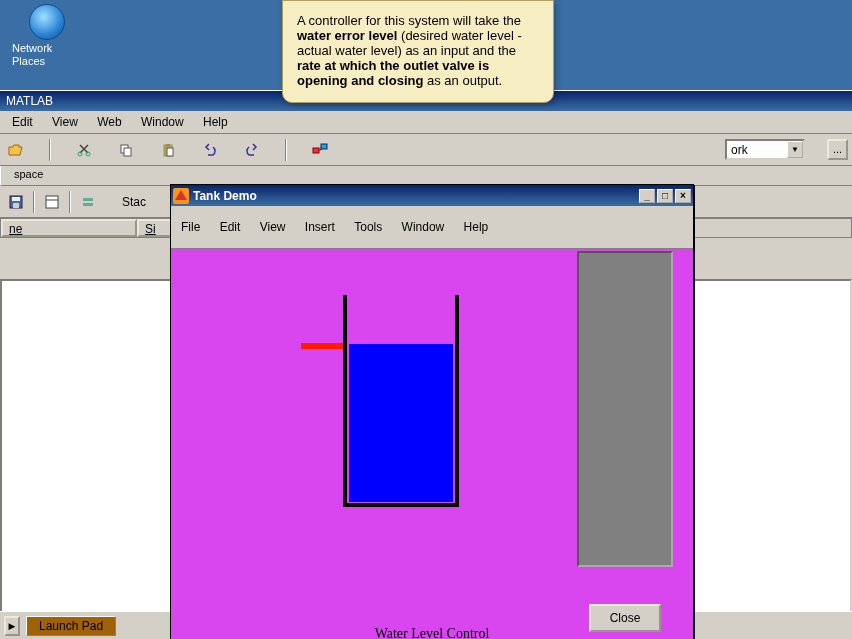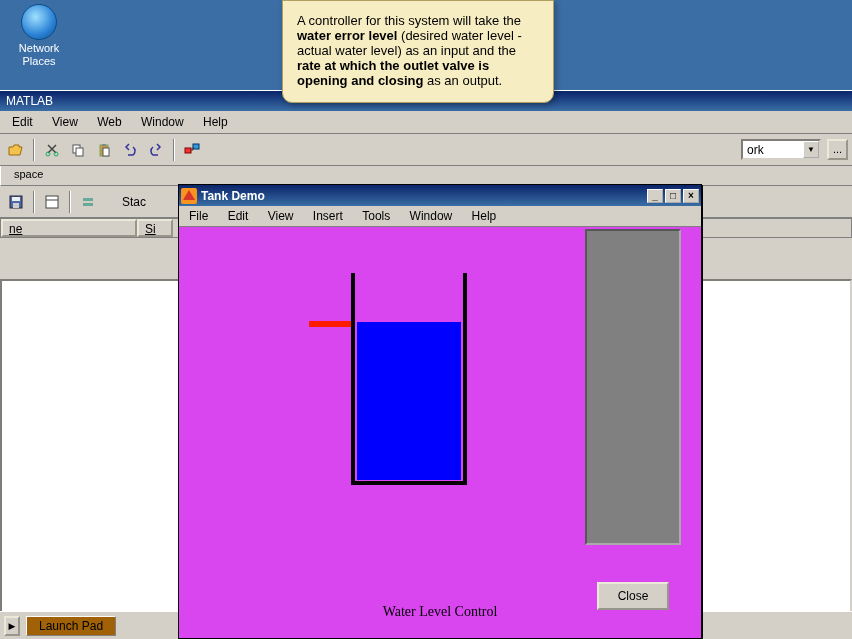--- a/index.html
+++ b/index.html
@@ -1,55 +1,55 @@
 <!DOCTYPE html>
 <html><head>
 <meta charset="utf-8">
 <style>
   * { box-sizing: border-box; margin: 0; padding: 0; font-family: Tahoma, Arial, sans-serif; }
   html, body { width: 852px; height: 639px; overflow: hidden; }
   body { background: #3b6ea5; position: relative; }
 
-  .desktop-icon { position: absolute; left: 4px; top: 0; width: 70px; text-align: center; }
+  .desktop-icon { position: absolute; left: 12px; top: 0; width: 70px; }
   .desktop-icon .globe { width: 36px; height: 36px; margin: 4px auto 0; background: radial-gradient(circle at 40% 35%, #9fe0ff, #2a82d6 60%, #0a4c8a); border-radius: 50%; border: 1px solid #0a4c8a; }
   .desktop-icon .label { color: #fff; font-size: 11px; margin-top: 2px; line-height: 13px; }
 
   
   .matlab-window { position: absolute; left: 0; top: 90px; width: 852px; height: 549px; background: #d4d0c8; border-top: 1px solid #fff; }
   .matlab-title { background: linear-gradient(#0a246a, #3a6ea5); color: #fff; font-size: 12px; padding: 3px 6px; height: 20px; }
   .menu-bar { background: #d4d0c8; border-bottom: 1px solid #808080; padding: 2px 4px; font-size: 12px; }
   .menu-item { display: inline-block; padding: 2px 8px; cursor: default; }
-  .toolbar { background: #d4d0c8; padding: 4px; border-bottom: 1px solid #808080; display: flex; align-items: center; gap: 2px; height: 32px; }
+  .toolbar { background: #d4d0c8; padding: 4px; border-bottom: 1px solid #808080; display: flex; align-items: center; gap: 18px; height: 32px; }
   .tb-btn { width: 24px; height: 23px; border: 1px solid #d4d0c8; display: flex; align-items: center; justify-content: center; font-size: 14px; cursor: default; }
   .sep { width: 2px; height: 22px; border-left: 1px solid #808080; border-right: 1px solid #fff; margin: 0 3px; }
   .combo { height: 21px; border: 2px inset #d4d0c8; background: #fff; font-size: 12px; display: flex; align-items: center; min-width: 80px; }
   .combo-text { flex: 1; padding: 0 4px; }
   .combo-arrow { width: 16px; height: 17px; background: #d4d0c8; border: 1px outset #fff; display: flex; align-items: center; justify-content: center; font-size: 8px; }
   .browse-btn { width: 21px; height: 21px; border: 2px outset #ece9d8; background: #d4d0c8; font-size: 11px; text-align: center; line-height: 17px; margin-left: 4px; }
 
   .sub-bar { background: #d4d0c8; border-left: 1px solid #fff; border-bottom: 1px solid #808080; font-size: 11px; height: 20px; padding: 2px 13px; color: #000; }
   .tb2 { background: #d4d0c8; padding: 4px; border-bottom: 1px solid #808080; display: flex; align-items: center; gap: 2px; height: 32px; }
 
   .list-header { background: #d4d0c8; border: 1px solid #808080; display: flex; height: 20px; font-size: 12px; }
   .list-col { border: 2px outset #ece9d8; padding: 1px 6px; text-decoration: underline; }
 
   .white-area { position: absolute; left: 0; top: 188px; background: #fff; border: 2px inset #d4d0c8; width: 852px; height: 410px; }
 
   .taskbar-area { position: absolute; bottom: 0; left: 0; width: 852px; height: 28px; background: #d4d0c8; border-top: 1px solid #fff; display: flex; align-items: center; padding: 2px 4px; }
   .scroll-stub { width: 16px; height: 20px; border: 2px outset #ece9d8; background: #d4d0c8; display: flex; align-items: center; justify-content: center; font-size: 9px; }
   .tab-btn { border: 1px solid #fff; border-right-color: #808080; border-bottom-color: #808080; background: #a16207; font-size: 12px; padding: 2px 12px; margin-left: 6px; }
 
   
-  .tank-window { position: absolute; left: 178px; top: 184px; width: 524px; height: 455px; background: #d4d0c8; border: 1px solid #000; box-shadow: 1px 1px 0 #000; }
+  .tank-window { position: absolute; left: 170px; top: 184px; width: 524px; height: 455px; background: #d4d0c8; border: 1px solid #000; box-shadow: 1px 1px 0 #000; }
   .tank-title { background: linear-gradient(#0a246a, #3a6ea5); height: 21px; display: flex; align-items: center; padding: 0 2px; }
   .tank-title-icon { width: 16px; height: 16px; background: #f7931e; border-radius: 2px; position: relative; margin-right: 4px; }
   .tank-title-icon::after { content: ""; position: absolute; left: 2px; top: 2px; width: 0; height: 0; border-left: 6px solid transparent; border-right: 6px solid transparent; border-bottom: 10px solid #d6362a; }
   .tank-title-text { color: #fff; font-weight: bold; font-size: 12px; flex: 1; }
   .win-btn { width: 16px; height: 14px; background: #d4d0c8; border: 1px outset #fff; margin-left: 2px; font-size: 10px; font-family: Arial; text-align: center; line-height: 11px; font-weight: bold; cursor: default; }
-  .tank-menu { background: #d4d0c8; padding: 1px 2px; font-size: 12px; border-bottom: 1px solid #808080; }
+  .tank-menu { background: #d4d0c8; padding: 12px 2px; font-size: 12px; border-bottom: 1px solid #808080; }
   .tank-content { position: relative; width: 100%; height: calc(100% - 42px); background: #d946ef; }
   .tank-canvas { position: absolute; left: 172px; top: 46px; width: 116px; height: 212px; }
   .tank-wall-l { position: absolute; left: 0; top: 0; width: 4px; height: 210px; background: #000; }
   .tank-wall-r { position: absolute; right: 0; top: 0; width: 4px; height: 210px; background: #000; }
   .tank-wall-b { position: absolute; left: 0; bottom: 0; width: 116px; height: 4px; background: #000; }
   .water { position: absolute; left: 6px; bottom: 5px; width: 104px; height: 158px; background: #0000ff; }
   .marker { position: absolute; left: -42px; top: 48px; width: 42px; height: 6px; background: #ff1a00; }
   .slider-box { position: absolute; right: 20px; top: 2px; width: 96px; height: 316px; background: #808080; border: 2px inset #aaa; }
   .close-btn { position: absolute; right: 32px; bottom: 28px; width: 72px; height: 28px; border: 2px outset #ece9d8; background: #d4d0c8; font-size: 12px; text-align: center; line-height: 24px; cursor: default; }
   .caption { position: absolute; left: 0; bottom: 18px; width: 100%; text-align: center; font-size: 14px; font-family: "Times New Roman", serif; }

